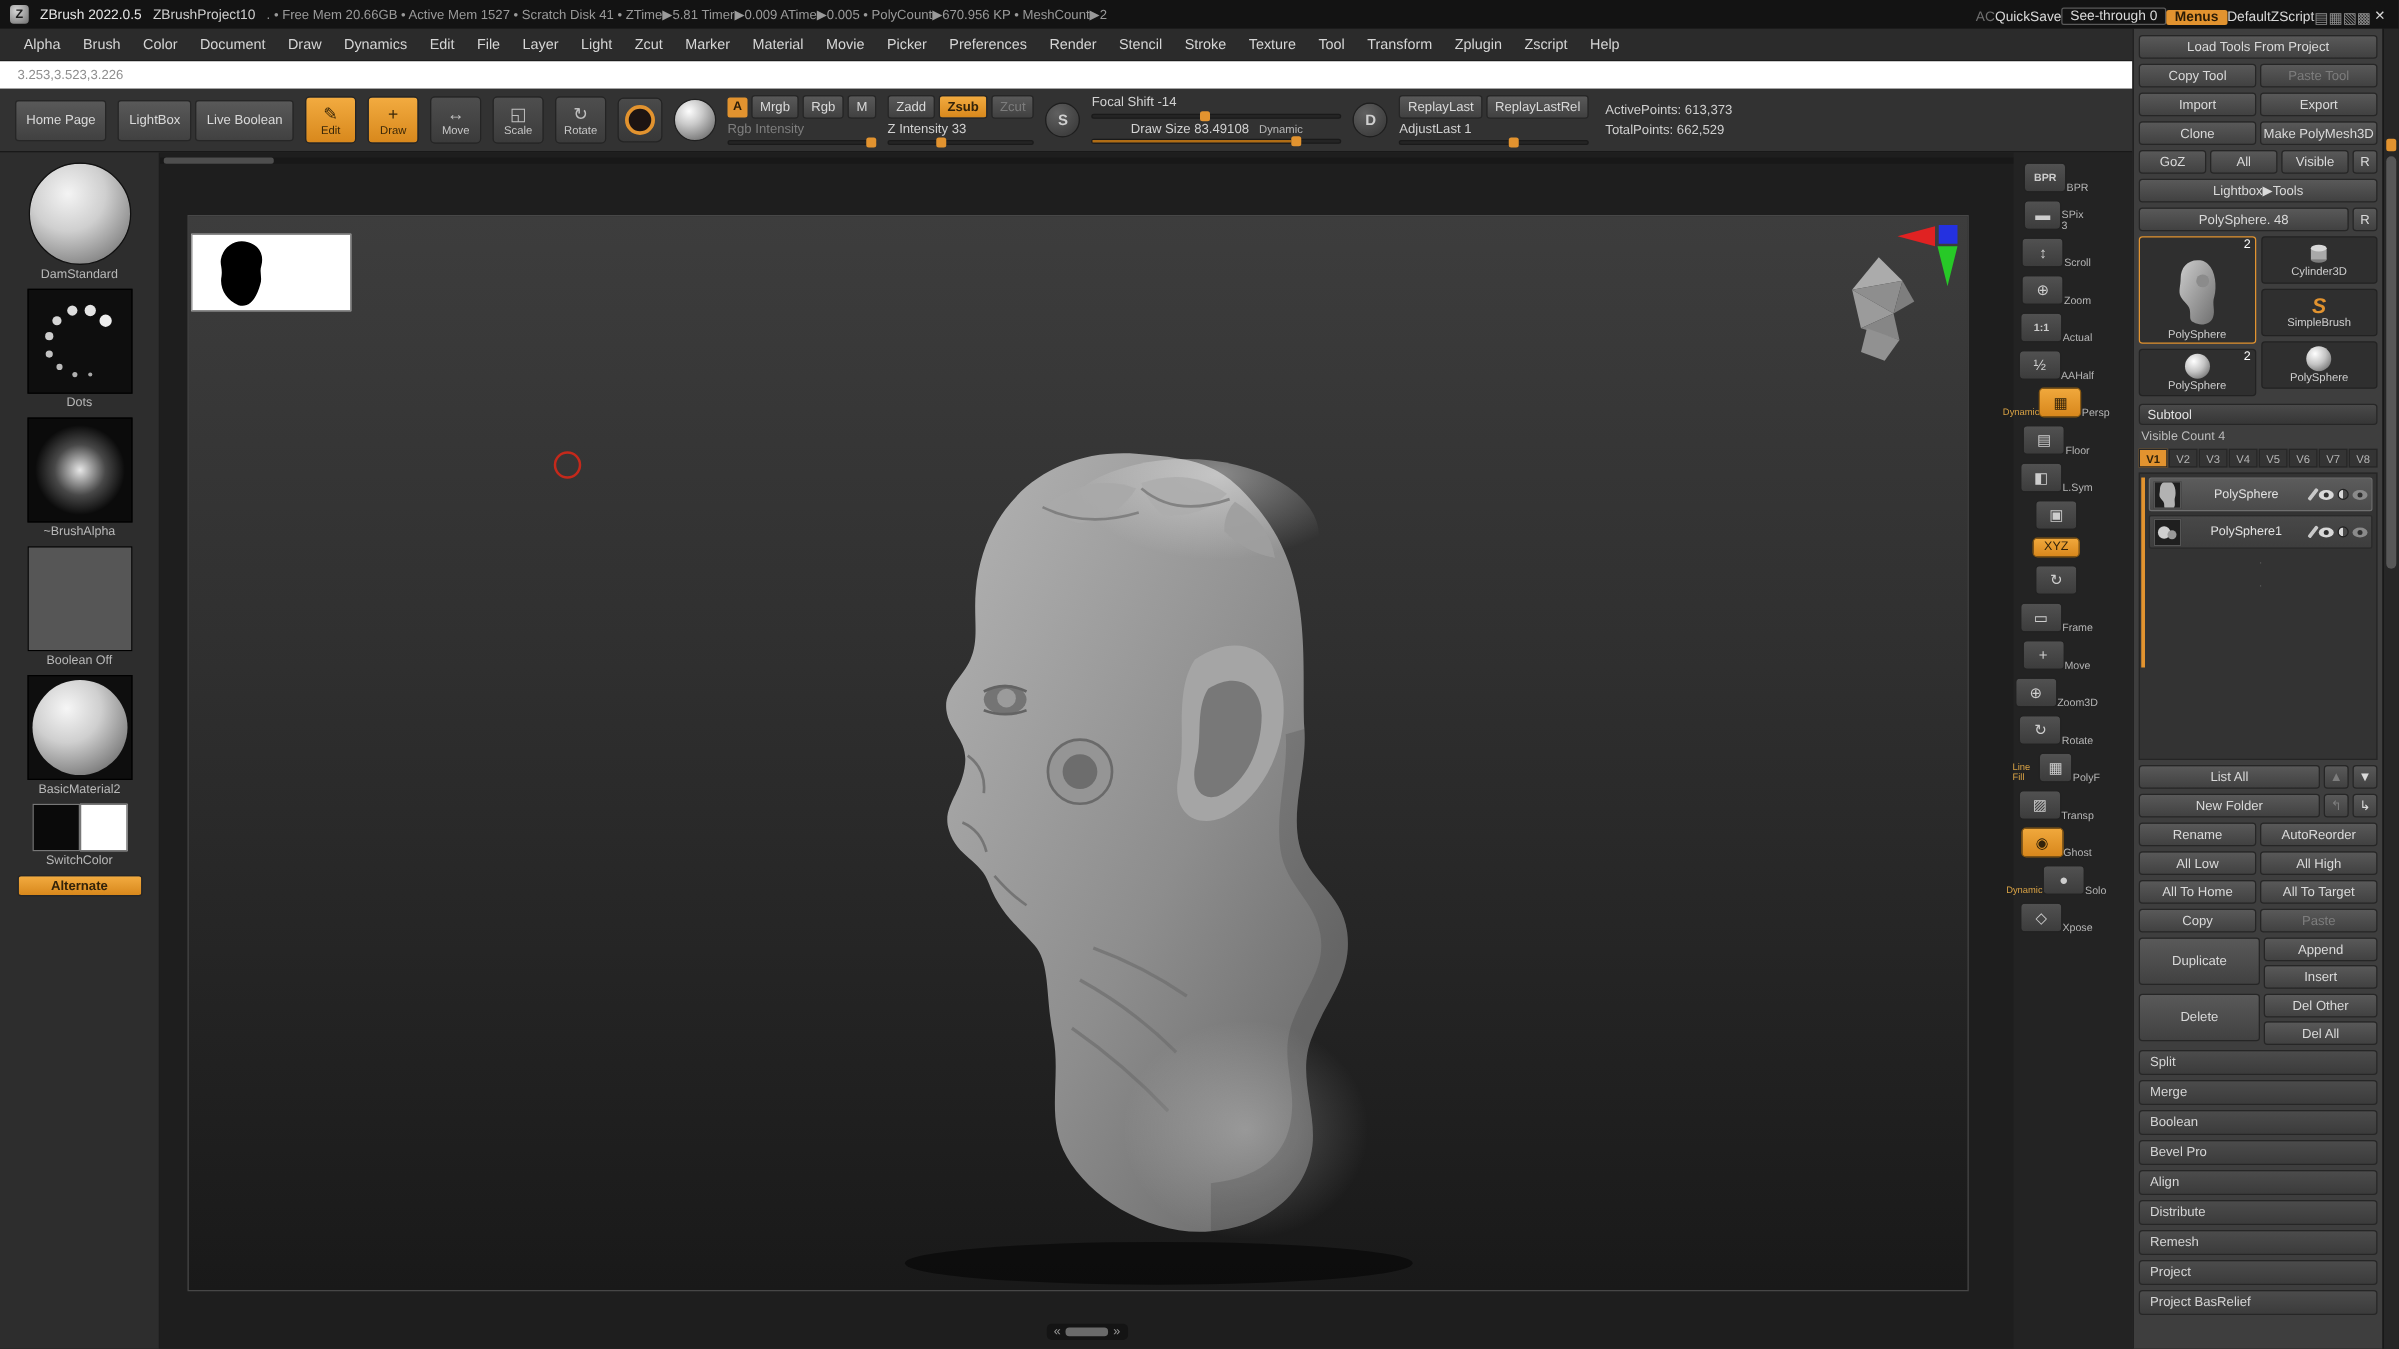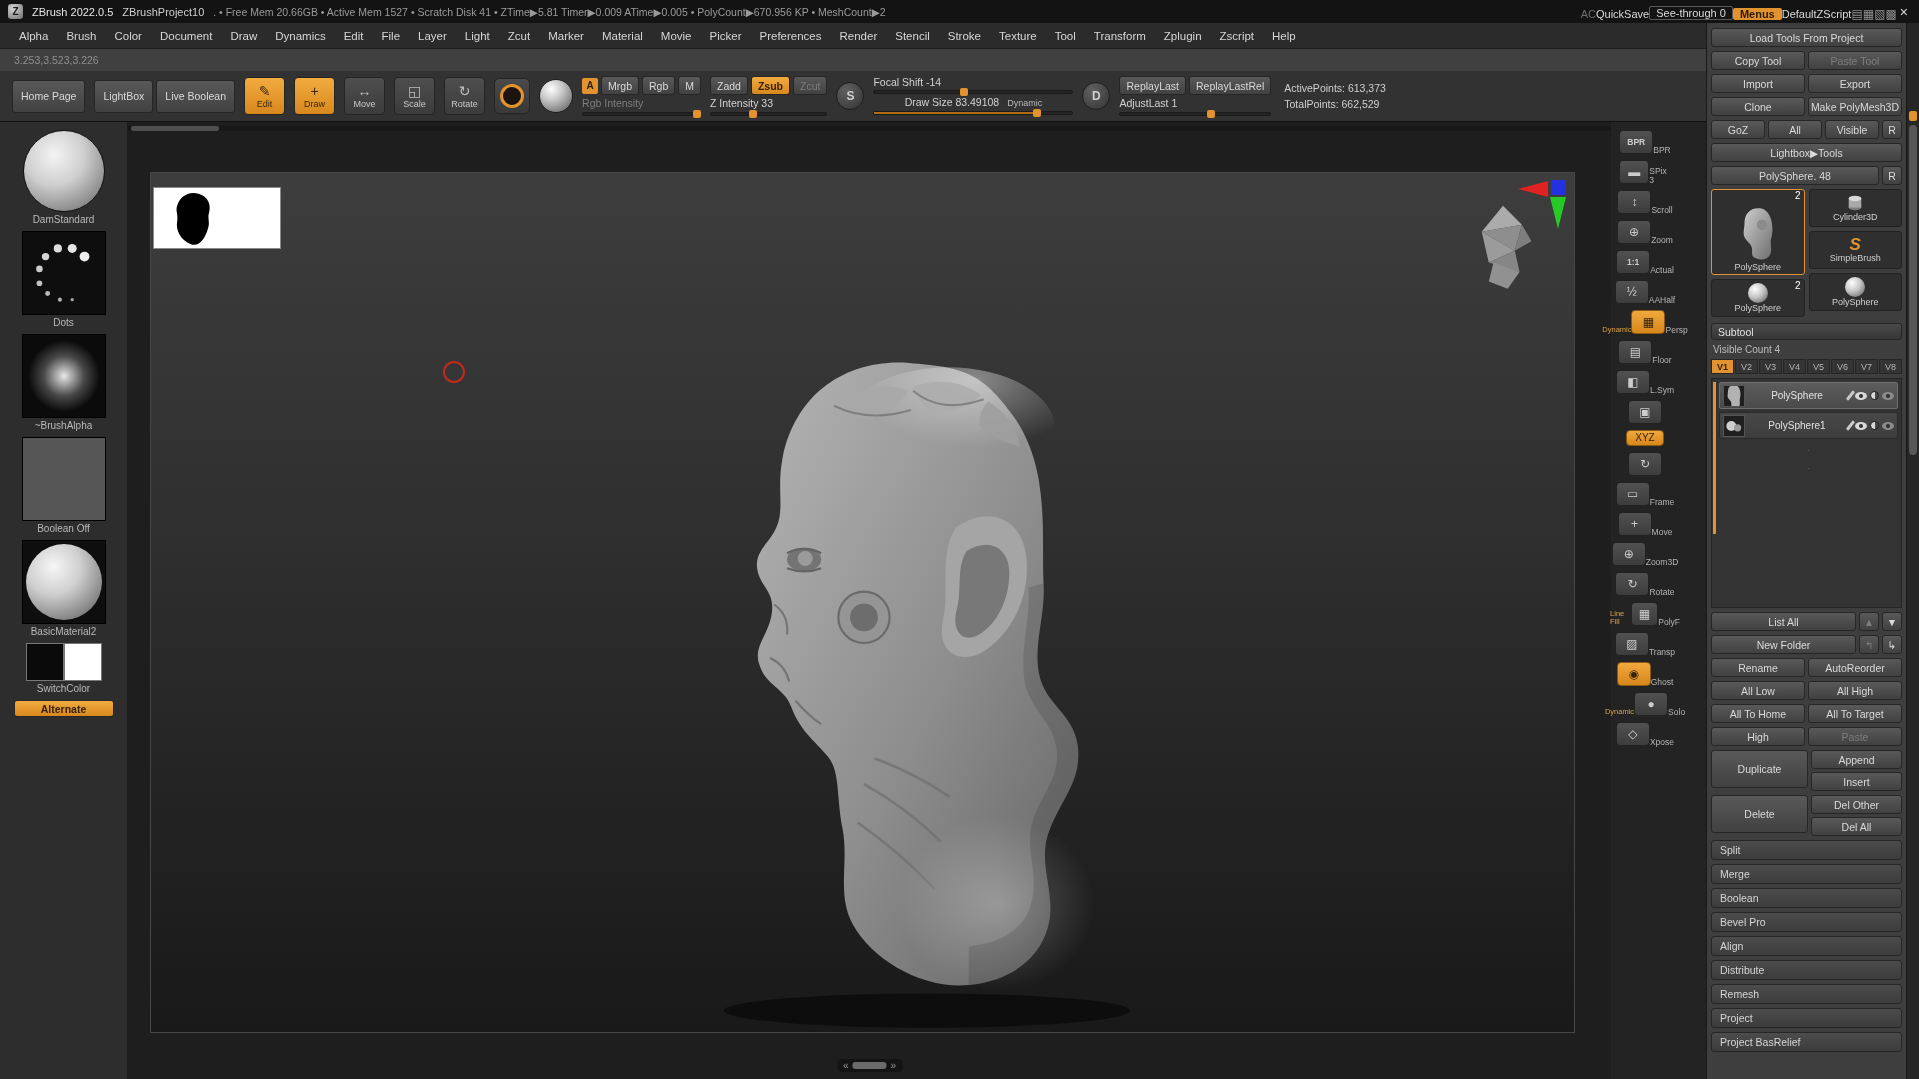--- a/index.html
+++ b/index.html
@@ -23,21 +23,21 @@
 
 
 .below{flex:1;display:flex;min-height:0}
 .left-col{flex:1;display:flex;flex-direction:column;min-width:0}
 
 
 .menubar{height:26px;background:#2b2b2b;border-bottom:1px solid #1d1d1d;display:flex;align-items:center;padding:0 10px;font-size:11.5px;flex:0 0 auto}
 .menu-item{padding:3px 9px;color:#d6d6d6;border-radius:2px;white-space:nowrap}
 
 
-.coordline{height:22px;background:#404040;font-size:10.5px;color:#8e8e8e;display:flex;align-items:center;padding:0 14px;flex:0 0 auto}
+.coordline{height:22px;background:#ffffff;font-size:10.5px;color:#8e8e8e;display:flex;align-items:center;padding:0 14px;flex:0 0 auto}
 
 
 .toolbar{height:51px;background:#323232;border-bottom:1px solid #121212;display:flex;align-items:center;gap:9px;padding:0 12px;flex:0 0 auto}
 .b{background:linear-gradient(#595959,#414141);border:1px solid #262626;border-radius:3px;color:#dadada;font-size:10.5px;font-family:inherit;padding:0 8px;height:19px;white-space:nowrap;display:inline-flex;align-items:center;justify-content:center;cursor:pointer}
 .b.dim{color:#7d7d7d}
 .b.orange{background:linear-gradient(#f2ab40,#d8881c);color:#33230a;font-weight:bold}
 .b.tallb{height:33px}
 .tb-grp{display:flex;gap:3px;align-items:center}
 .col-grp{display:flex;flex-direction:column;gap:3px;justify-content:center}
 .row3{display:flex;gap:3px;align-items:center}
@@ -653,21 +653,21 @@
       </div>
       <div class="prow">
         <button class="b f1">All Low</button>
         <button class="b f1">All High</button>
       </div>
       <div class="prow">
         <button class="b f1">All To Home</button>
         <button class="b f1">All To Target</button>
       </div>
       <div class="prow">
-        <button class="b f1">High</button>
+        <button class="b f1">Copy</button>
         <button class="b f1 dim">Paste</button>
       </div>
       <div class="prow">
         <button class="b f1 tall2">Duplicate</button>
         <div class="stack">
           <button class="b">Append</button>
           <button class="b">Insert</button>
         </div>
       </div>
       <div class="prow">

